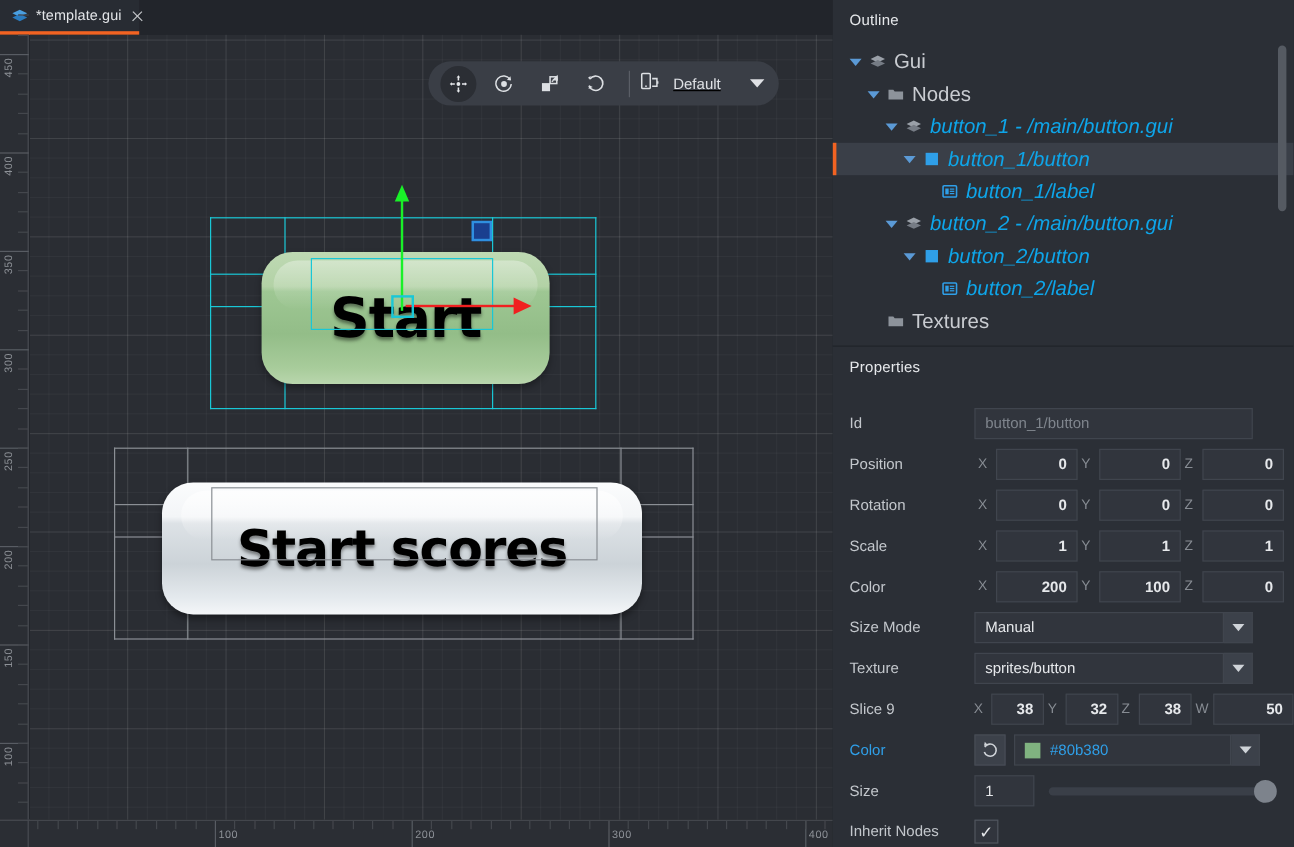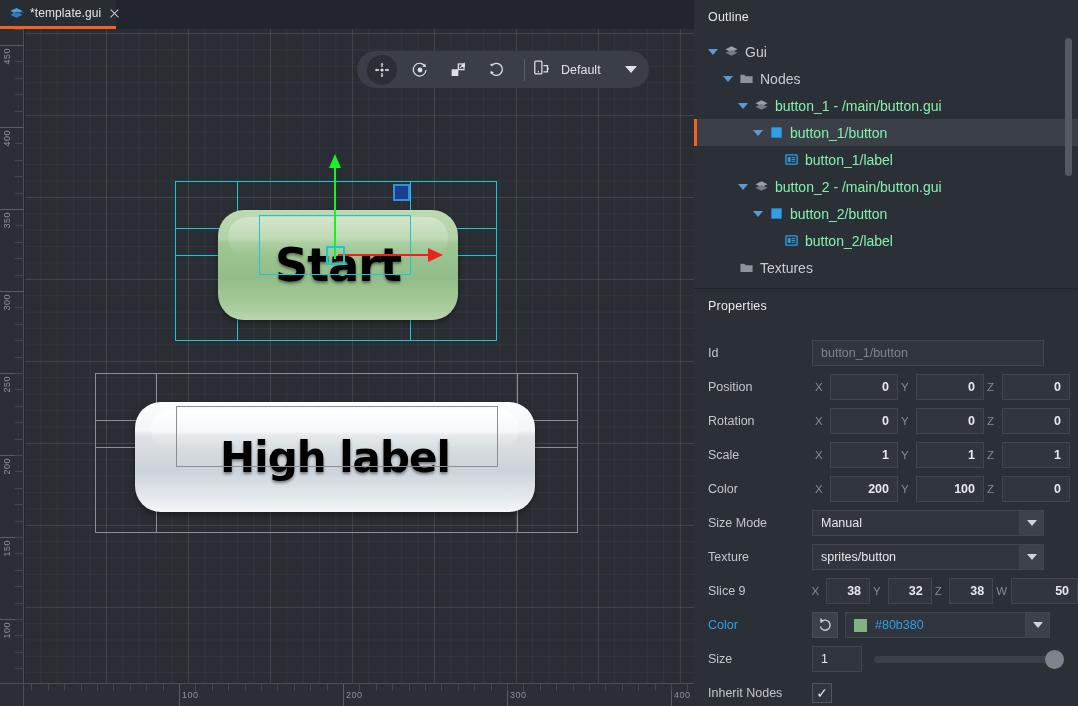--- a/index.html
+++ b/index.html
@@ -85,20 +85,21 @@
     background-position: -1px 4px, -1px 4px, -1px 4px, -1px 4px;
     overflow: hidden;
   }
 
   
   #view-toolbar {
     position: absolute; left: 357px; top: 51px; height: 37px;
     display: flex; align-items: center;
     background: #3a3e46; border-radius: 19px;
     padding: 0 8px 0 6px;
+    text-decoration: underline;
   }
   .tb-btn {
     width: 30px; height: 30px; border-radius: 50%;
     display: flex; align-items: center; justify-content: center;
     margin: 0 4px; cursor: pointer;
   }
   .tb-btn.active { background: #2b2e34; }
   .tb-sep { width: 1px; height: 22px; background: #5a5e66; margin: 0 7px 0 9px; }
   .tb-device { display:flex; align-items:center; gap:10px; padding-right:4px; cursor:pointer;}
   .tb-device-label { font-size: 12.5px; color: #dfe1e5; }
@@ -170,23 +171,23 @@
   .tree-row.selected { background:#3a3f48; }
   .tree-row.selected::before{
     content:""; position:absolute; left:0; top:0; width:3px; height:27px; background:#f26322;
   }
   .twisty {
     width:0;height:0;border-left:5px solid transparent;border-right:5px solid transparent;
     border-top:6px solid #5b9ad6; flex:0 0 auto; margin-right:6px;
   }
   .tw-spacer { width:10px; flex:0 0 auto; margin-right:6px;}
   .tree-icon { width:15px;height:15px; flex:0 0 auto; margin-right:6px; }
-  .tree-label { font-size:14px; white-space:nowrap; }
+  .tree-label { font-size:17px; white-space:nowrap; }
   .tree-label.plain { color:#c9ccd1; }
-  .tree-label.link  { color:#86efac; }
+  .tree-label.link  { color:#0ea5e9; font-style:italic; }
   #outline-scrollbar {
     position:absolute; right:6px; top:38px; width:7px; height:138px;
     background:#555a62; border-radius:4px; cursor:pointer;
   }
   .panel-div { position:absolute; left:0; width:384px; height:1px; background:#20232a; }
 
   
   #props-panel { position:absolute; left:0; top:289px; width:384px; height:417px; background:#2b2f36;}
   .prow { position:absolute; left:0; width:384px; height:28px; display:flex; align-items:center;}
   .plabel { width:118px; padding-left:14px; font-size:12.5px; color:#c3c7cc;}
@@ -379,21 +380,21 @@
 
       <div class="grey-rect" style="left:70px;top:344px;width:483px;height:160px;border-right:none;border-left:none;"></div>
       <div class="guide" style="left:70px;top:344px;width:1px;height:160px;background:#8b8f95;"></div>
       <div class="guide" style="left:131px;top:344px;width:1px;height:160px;background:#8b8f95;"></div>
       <div class="guide" style="left:492px;top:344px;width:1px;height:160px;background:#8b8f95;"></div>
       <div class="guide" style="left:552px;top:344px;width:1px;height:160px;background:#8b8f95;"></div>
       <div class="guide" style="left:70px;top:391px;width:483px;height:1px;background:#8b8f95;"></div>
       <div class="guide" style="left:70px;top:418px;width:483px;height:1px;background:#8b8f95;"></div>
 
       <div class="btn-white" style="left:110px;top:373px;width:400px;height:110px;"></div>
-      <div class="btn-text" style="left:110px;top:373px;width:400px;height:110px;font-size:42px;letter-spacing:-1px;">High label</div>
+      <div class="btn-text" style="left:110px;top:373px;width:400px;height:110px;font-size:42px;letter-spacing:-1px;">Start scores</div>
       <div class="grey-rect" style="left:151px;top:377px;width:322px;height:61px;"></div>
     </div>
 
     <div id="view-toolbar">
       <div class="tb-btn active">
         <svg viewBox="0 0 24 24" width="18" height="18" fill="none" stroke="#e6e8eb" stroke-width="1.7">
           <circle cx="12" cy="12" r="2.1" fill="#e6e8eb" stroke="none"></circle>
           <path d="M12 4.2V8 M12 16v3.8 M4.2 12H8 M16 12h3.8"></path>
           <path d="M12 2.4l2 2.4h-4z" fill="#e6e8eb" stroke="none"></path>
           <path d="M12 21.6l2-2.4h-4z" fill="#e6e8eb" stroke="none"></path>

